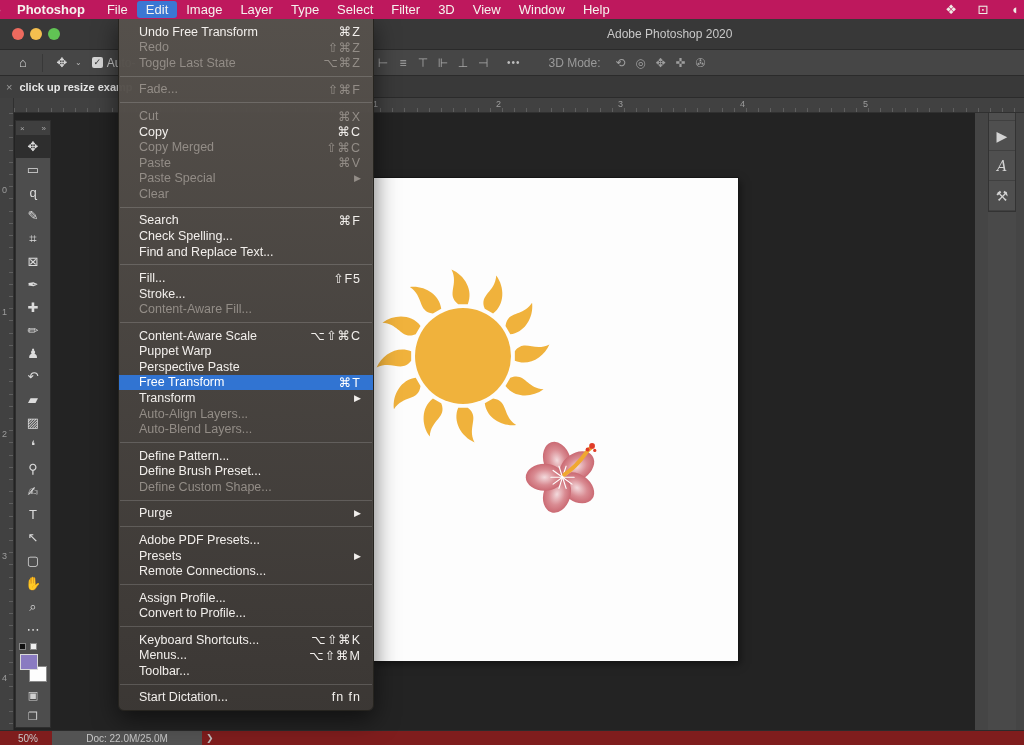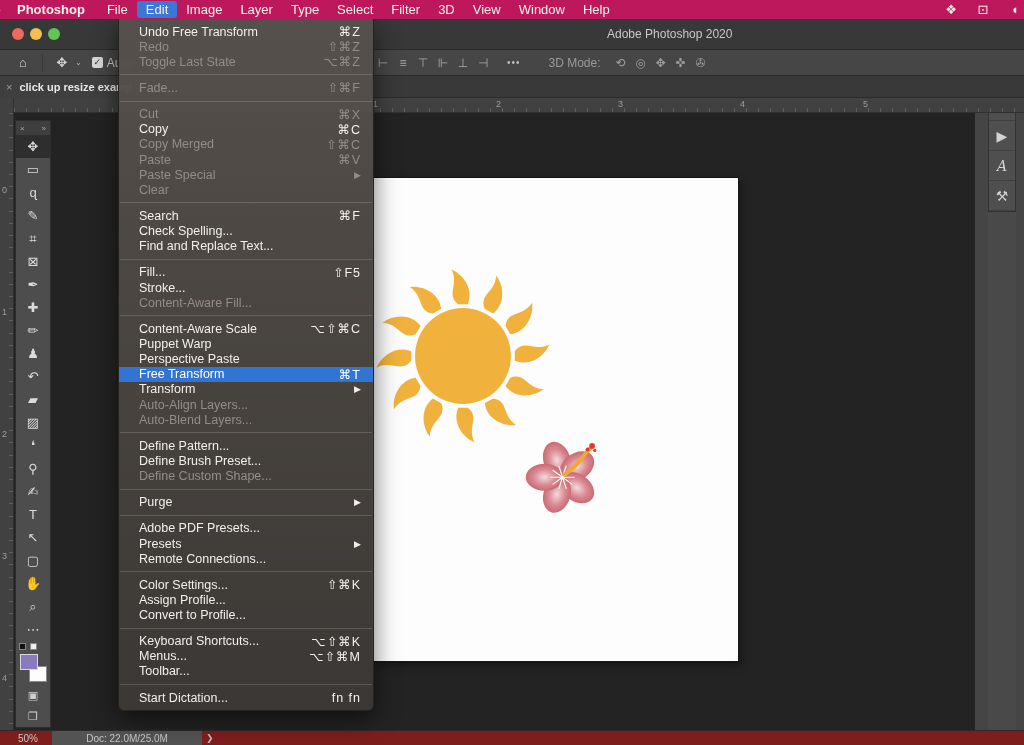--- a/index.html
+++ b/index.html
@@ -443,24 +443,20 @@
     </div>
     <div class="menu-row enabled">
       <span class="lab">Presets</span>
       <span class="sub">▶</span>
     </div>
     <div class="menu-row enabled">
       <span class="lab">Remote Connections...</span>
     </div>
     <div class="menu-sep"></div>
     <div class="menu-row enabled">
-      <span class="lab">Color Settings...</span>
-      <span class="sc">⇧⌘K</span>
-    </div>
-    <div class="menu-row enabled">
       <span class="lab">Assign Profile...</span>
     </div>
     <div class="menu-row enabled">
       <span class="lab">Convert to Profile...</span>
     </div>
     <div class="menu-sep"></div>
     <div class="menu-row enabled">
       <span class="lab">Keyboard Shortcuts...</span>
       <span class="sc">⌥⇧⌘K</span>
     </div>

